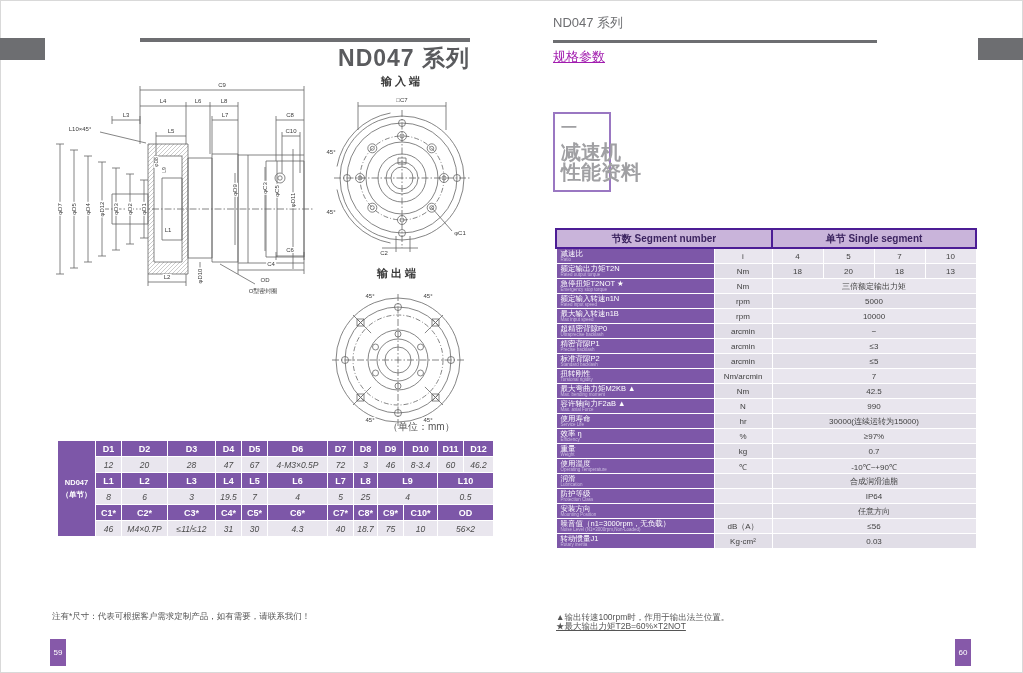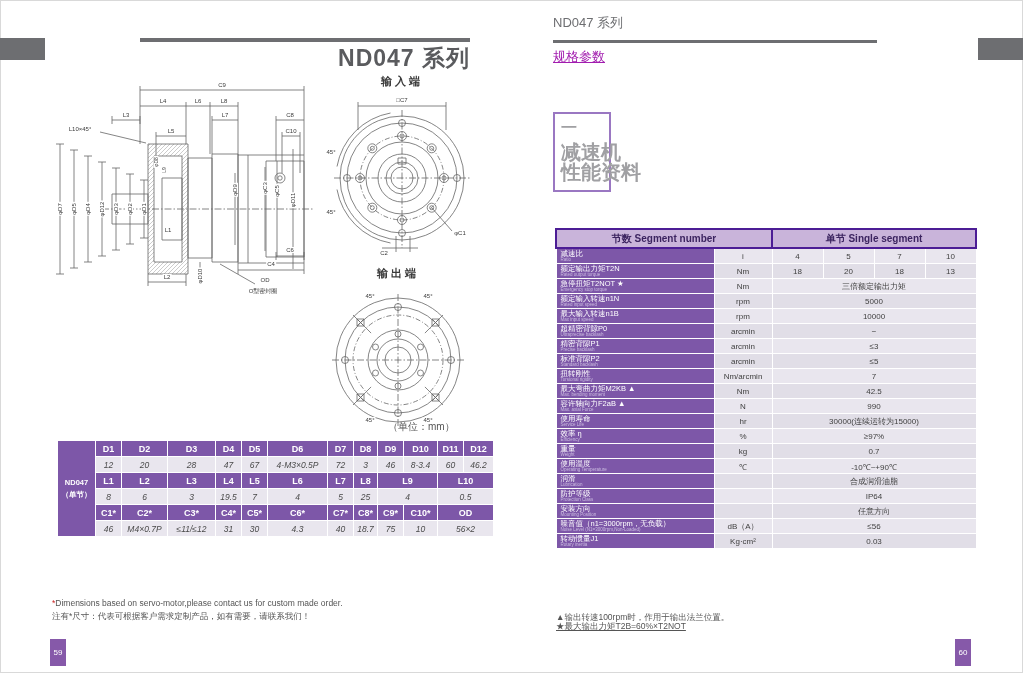--- a/index.html
+++ b/index.html
@@ -400,23 +400,20 @@
             <td colspan="1" class="val">40</td>
             <td colspan="1" class="val">18.7</td>
             <td colspan="1" class="val">75</td>
             <td colspan="1" class="val">10</td>
             <td colspan="2" class="val">56×2</td>
           </tr>
         </tbody>
     </table>
   </div>
 
-  <div class="abs fnote" style="left:52px;top:597px;">
-    <span class="red">*</span><span>Dimensions based on servo-motor,please contact us for custom made order.</span>
-  </div>
   <div class="abs fnote" style="left:52px;top:610px;">注有*尺寸：代表可根据客户需求定制产品，如有需要，请联系我们！</div>
 
   <div class="abs pnum" style="left:50px;top:639px;">59</div>
 
   <div class="abs corner-block" style="left:978px;top:38px;width:45px;height:22px;"></div>
   <div class="abs r-title" style="left:553px;top:14px;">ND047 系列</div>
   <div class="abs hbar" style="left:553px;top:40px;width:324px;height:3px;"></div>
   <div class="abs r-sub" style="left:553px;top:48px;">规格参数</div>
 
   <div class="abs badge-box" style="left:553px;top:112px;"></div>

